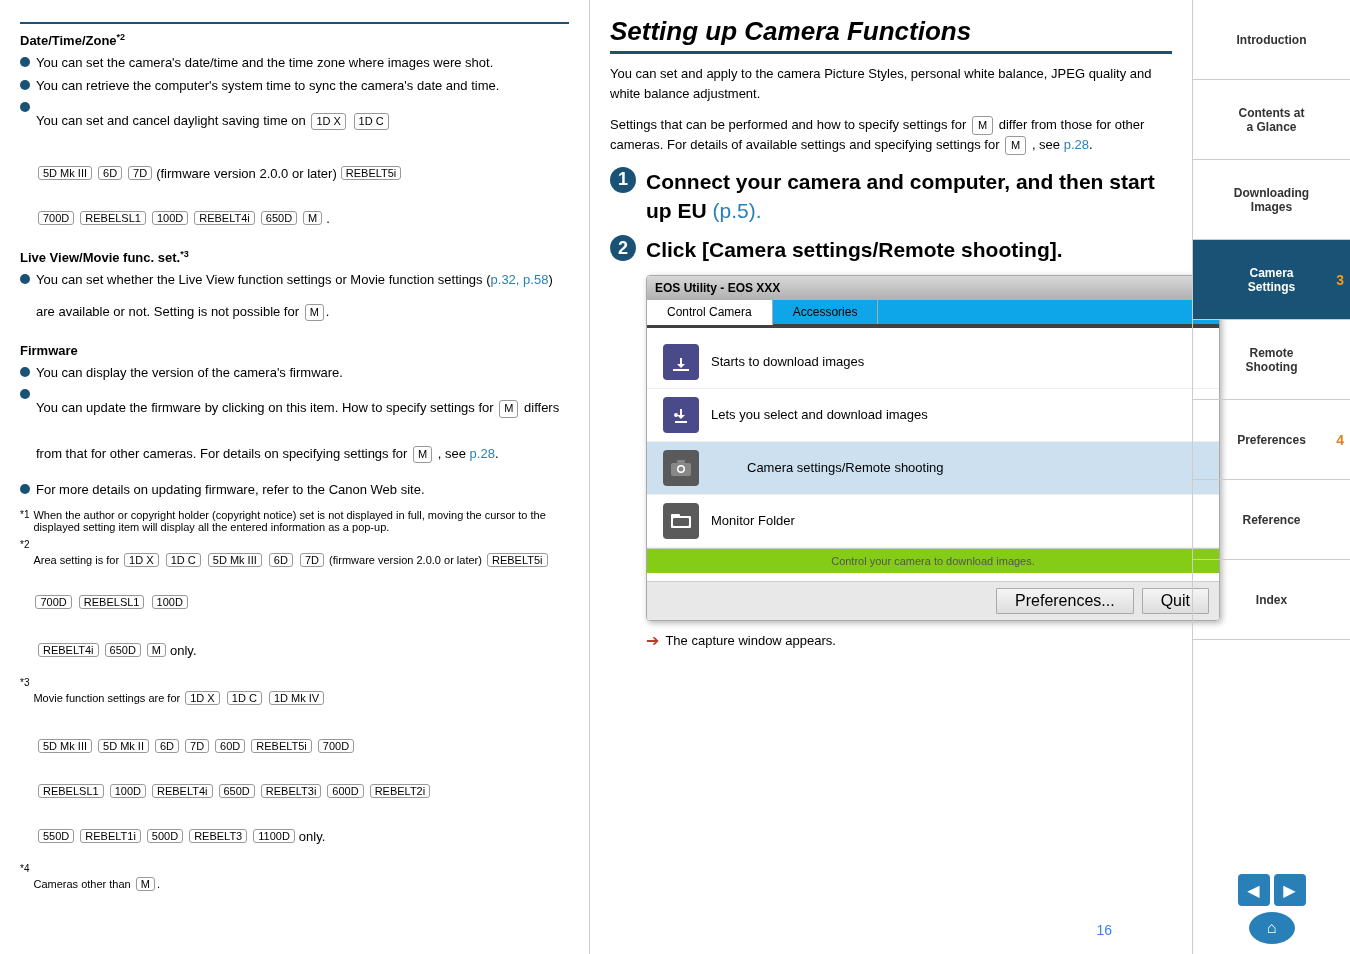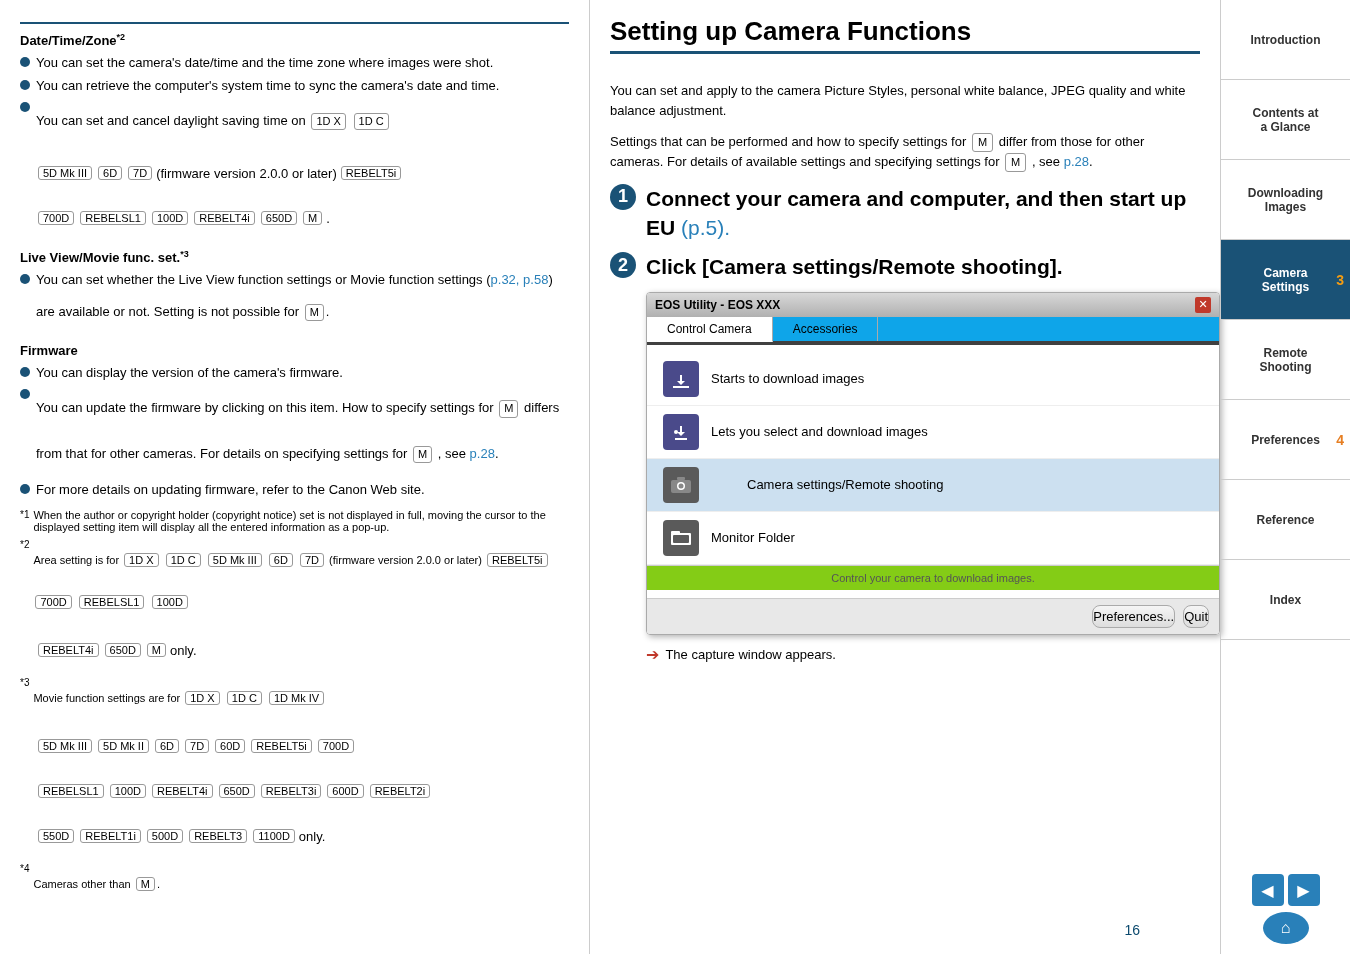--- a/index.html
+++ b/index.html
@@ -91,23 +91,24 @@
     
     .middle-panel {
       flex: 1;
       padding: 16px 20px;
       min-width: 0;
     }
 
     .page-title {
       font-size: 26px;
       font-weight: bold;
-      margin-bottom: 27px;
+      margin-bottom: 10px;
       border-bottom: 3px solid #1a5276;
       padding-bottom: 4px;
+      font-style: italic;
     }
 
     .intro-text {
       font-size: 13px;
       line-height: 1.5;
       margin-bottom: 12px;
     }
 
     .step {
       display: flex;
@@ -220,51 +221,51 @@
     }
     .dialog-buttons {
       display: flex;
       justify-content: flex-end;
       gap: 8px;
       padding: 6px 10px;
       background: #e8e8e8;
       border-top: 1px solid #ccc;
     }
     .dialog-btn {
-      padding: 3px 0;
-      font-size: 13px;
+      padding: 3px 18px;
+      font-size: 16px;
       background: linear-gradient(to bottom, #f5f5f5, #ddd);
       border: 1px solid #aaa;
-      border-radius: 8px;
+      border-radius: 1px;
       cursor: pointer;
     }
 
     .arrow-text {
       display: flex;
       align-items: center;
       gap: 6px;
       margin: 8px 0 8px 36px;
       font-size: 13px;
     }
     .arrow-icon {
       color: #c0392b;
       font-size: 16px;
     }
 
     .page-num {
       position: absolute;
       bottom: 16px;
       right: 80px;
       font-size: 14px;
-      color: #0c4a6e;
+      color: #3b82f6;
     }
 
     
     .right-sidebar {
-      width: 130px;
+      width: 158px;
       flex-shrink: 0;
       display: flex;
       flex-direction: column;
       border-left: 1px solid #ccc;
       position: relative;
     }
 
     .sidebar-nav-item {
       display: flex;
       align-items: center;

